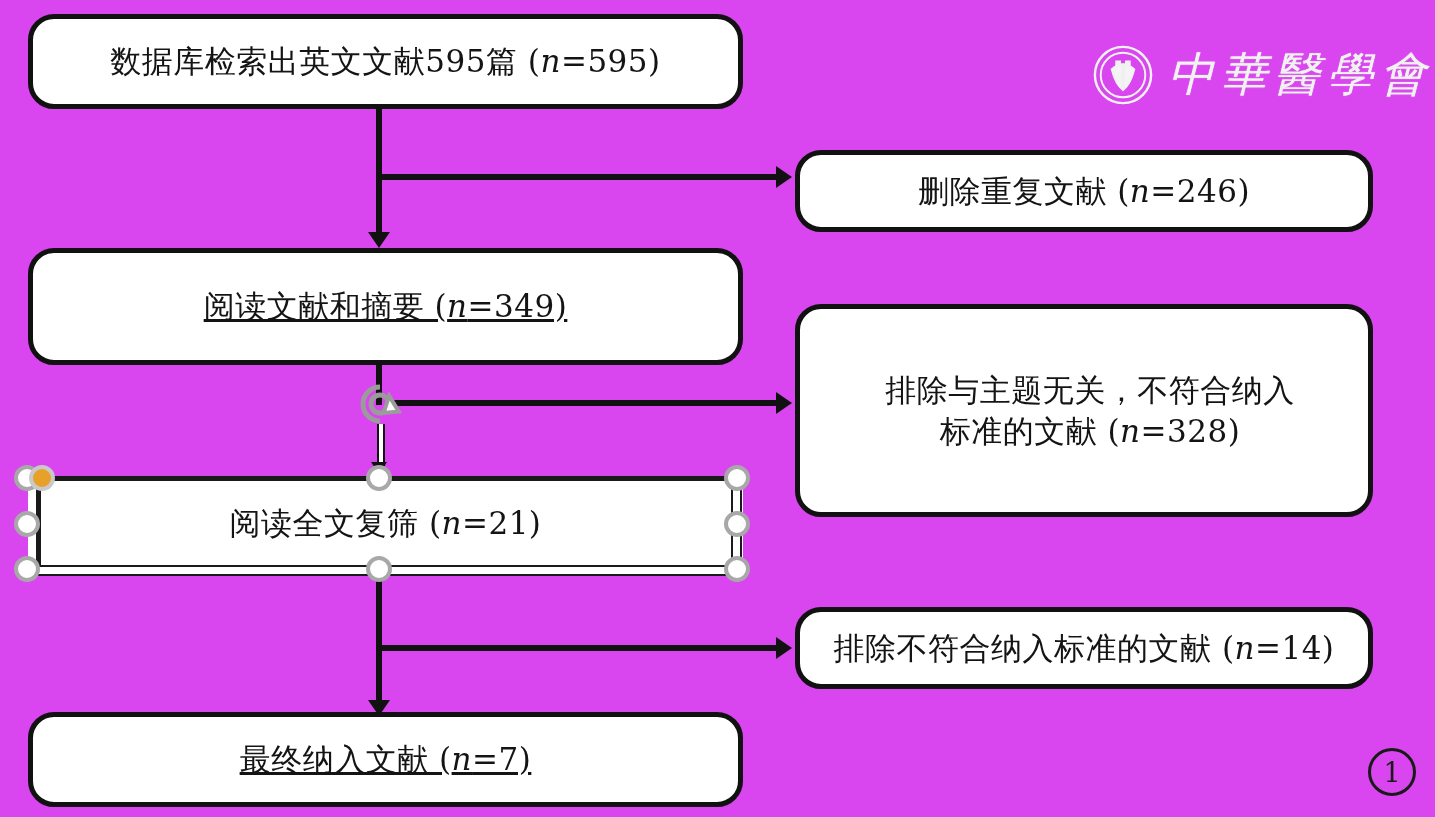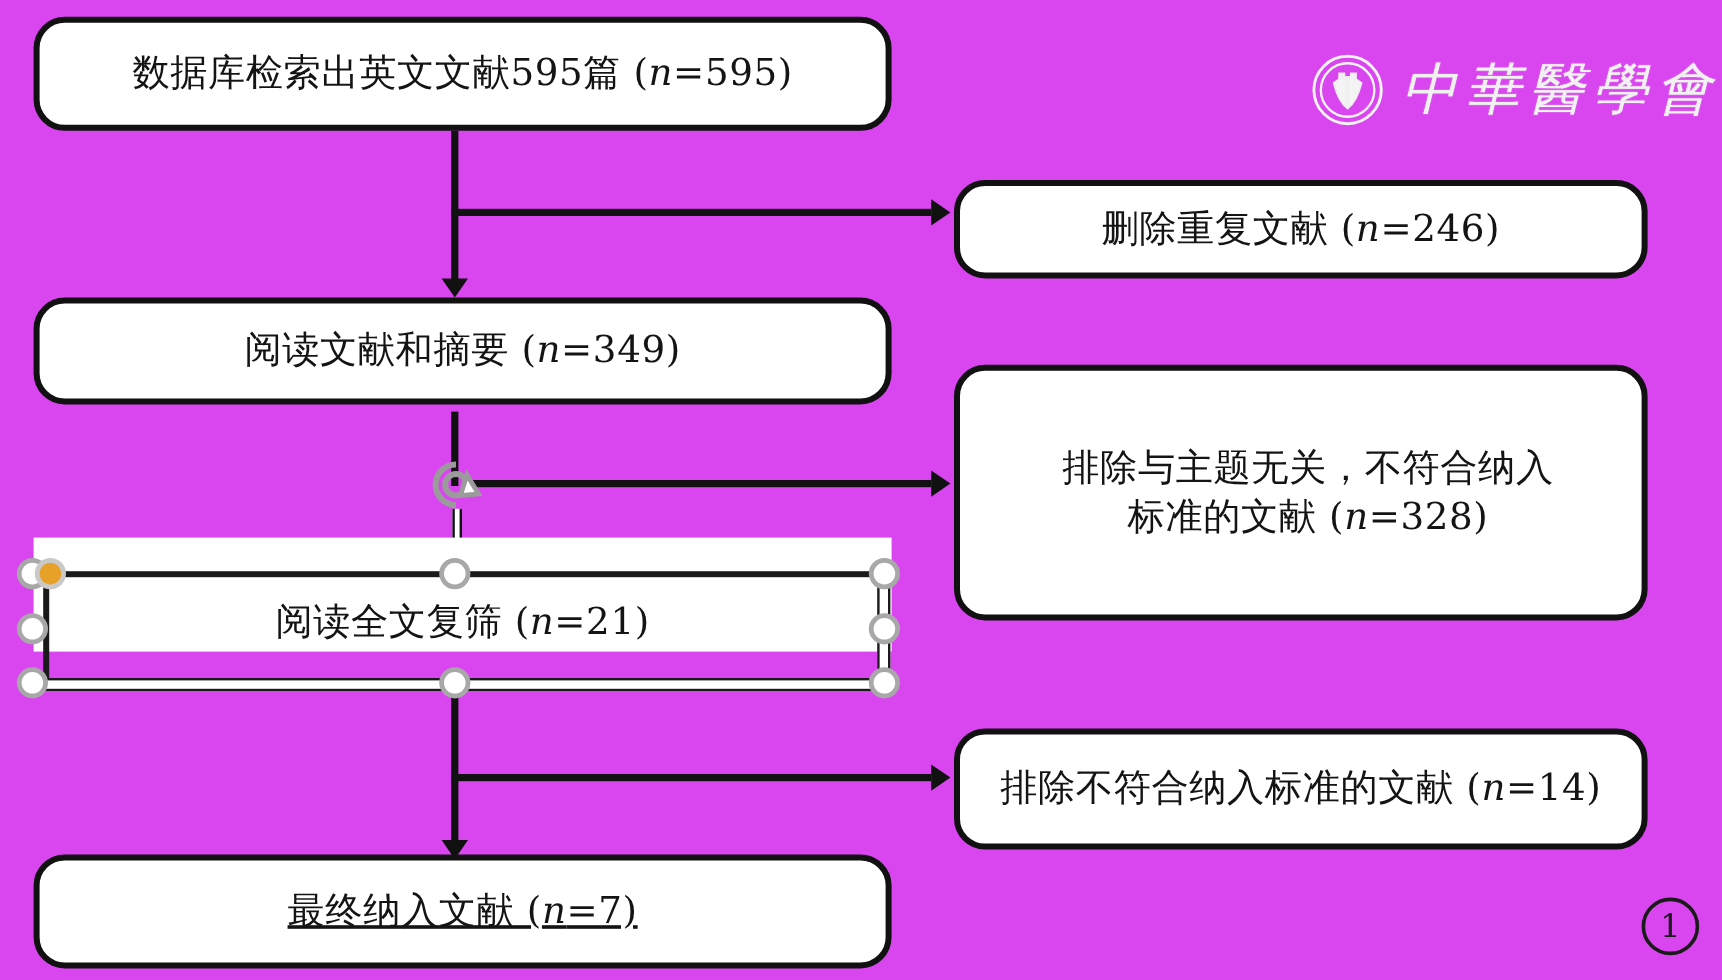--- a/index.html
+++ b/index.html
@@ -191,41 +191,41 @@
 
   <div class="line-v" style="left:376px; top:578px; height:128px;"></div>
   <div class="arrow-down" style="left:368px; top:700px;"></div>
   <div class="line-h" style="left:376px; top:645px; width:400px;"></div>
   <div class="arrow-right" style="left:776px; top:637px;"></div>
 
   <div class="flow-box" id="box-search" style="left: 28px; top: 14px; width: 715px; height: 95px;">
     <span class="label">数据库检索出英文文献595篇 (<em>n</em>=595)</span>
   </div>
 
-  <div class="flow-box" id="box-abstract" style="left: 28px; top: 248px; width: 715px; height: 89px;">
+  <div class="flow-box" id="box-abstract" style="left: 28px; top: 248px; width: 715px; height: 117px; text-decoration: underline;">
     <span class="label">阅读文献和摘要 (<em>n</em>=349)</span>
   </div>
 
-  <div class="flow-box" id="box-fulltext" style="border: none; border-radius: 0px; left: 28px; top: 448px; width: 715px; height: 95px; align-items: flex-end;">
+  <div class="flow-box" id="box-fulltext" style="border: none; border-radius: 0px; left: 28px; top: 476px; width: 715px; height: 95px;">
     <span class="label">阅读全文复筛 (<em>n</em>=21)</span>
   </div>
 
   <div class="flow-box" id="box-final" style="left: 28px; top: 712px; width: 715px; height: 95px;">
     <span class="label">最终纳入文献 (<em>n</em>=7)</span>
   </div>
 
   <div class="flow-box" id="box-dup" style="left: 795px; top: 136px; width: 578px; height: 82px;">
     <span class="label">删除重复文献 (<em>n</em>=246)</span>
   </div>
 
   <div class="flow-box" id="box-excl1" style="left: 795px; top: 304px; width: 578px; height: 213px;">
     <span class="label">排除与主题无关，不符合纳入<br>标准的文献 (<em>n</em>=328)</span>
   </div>
 
-  <div class="flow-box" id="box-excl2" style="left: 795px; top: 607px; width: 578px; height: 101px;">
+  <div class="flow-box" id="box-excl2" style="left: 795px; top: 607px; width: 578px; height: 82px;">
     <span class="label">排除不符合纳入标准的文献 (<em>n</em>=14)</span>
   </div>
 
   <div id="selection-frame">
     <div class="sel-edge h" style="left:30px; top:476px; width:712px;"></div>
     <div class="sel-edge v" style="left:36px; top:478px; height:93px;"></div>
     <div class="sel-edge dbl-v" style="left:731px; top:478px; height:93px;"></div>
     <div class="sel-edge dbl-h" style="left:30px; top:565px; width:710px;"></div>
 
     <div class="handle" style="left: 14px; top: 465px; background: rgb(255, 255, 255); border-color: rgb(168, 168, 168);"></div>

